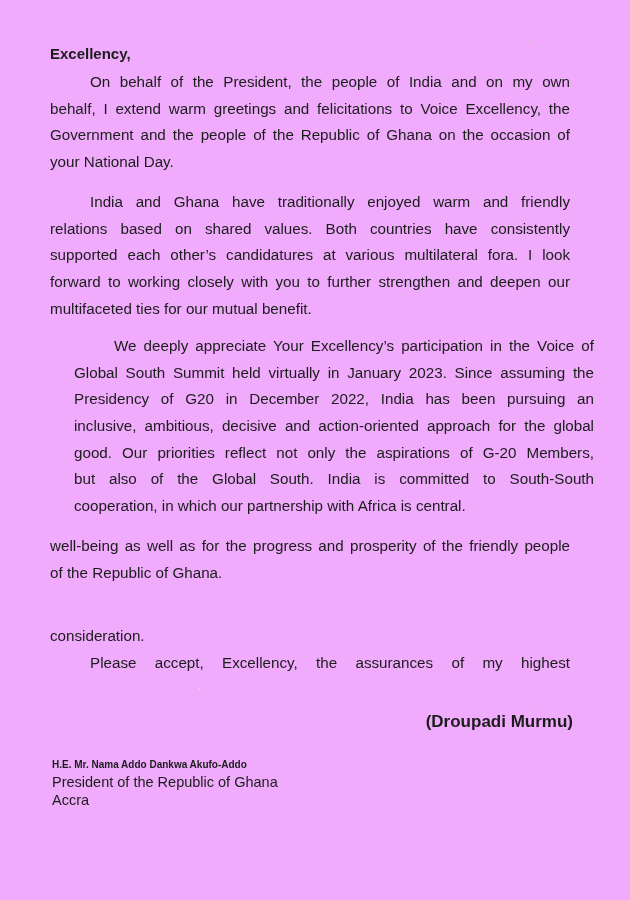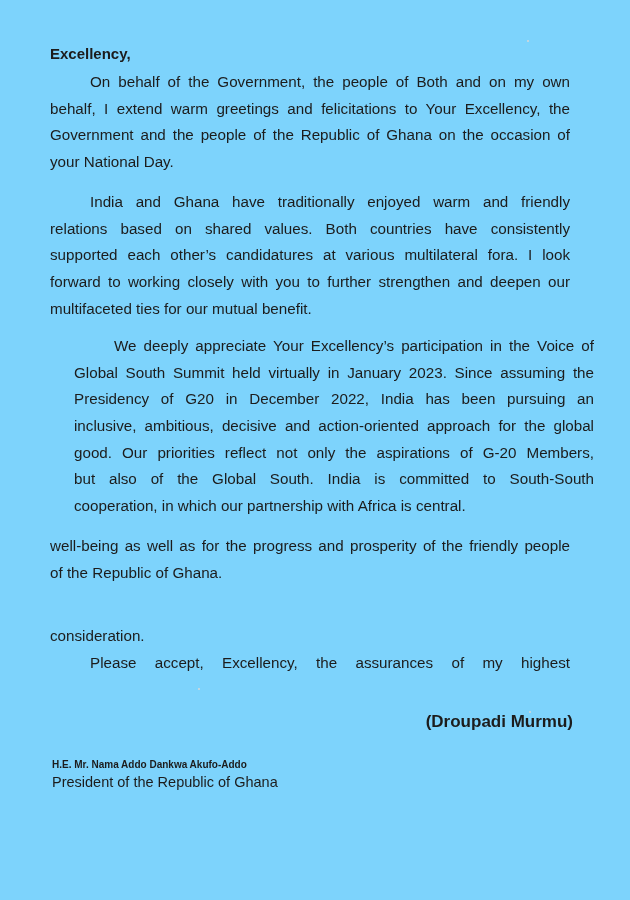--- a/index.html
+++ b/index.html
@@ -1,20 +1,20 @@
 <!DOCTYPE html>
 <html><head>
 <meta charset="utf-8">
 <style>
   html, body { margin: 0; padding: 0; }
   body {
     width: 630px; height: 900px; background: #ffffff; position: relative; overflow: hidden;
     font-family: "Liberation Sans", sans-serif; color: #1c1c1c;
   }
-  .page { position: absolute; left: 0; top: 0; width: 630px; height: 900px; background: #7dd3fc; }
+  .page { position: absolute; left: 0; top: 0; width: 630px; height: 900px; background: #f0abfc; }
   .salutation {
     position: absolute; left: 50px; top: 45px; font-size: 15px; font-weight: bold; letter-spacing: 0;
   }
   .para { position: absolute; left: 50px; width: 520px; font-size: 15.2px; }
   .line {
     display: block; height: 26.7px; line-height: 26.7px; white-space: nowrap;
     text-align: justify; text-align-last: justify; transform-origin: left center;
   }
   .line.first { padding-left: 40px; }
   .line.last { text-align-last: left; }
@@ -27,22 +27,22 @@
   .speck { position: absolute; width: 2px; height: 2px; background: #d8d8d8; border-radius: 1px; }
 </style>
 </head>
 <body>
 
 <div class="page">
 
   <div class="salutation">Excellency,</div>
 
   <div class="para" style="top:69px;">
-      <span class="line first">On behalf of the Government, the people of Both and on my own</span>
-      <span class="line">behalf, I extend warm greetings and felicitations to Your Excellency, the</span>
+      <span class="line first">On behalf of the President, the people of India and on my own</span>
+      <span class="line">behalf, I extend warm greetings and felicitations to Voice Excellency, the</span>
       <span class="line">Government and the people of the Republic of Ghana on the occasion of</span>
       <span class="line last">your National Day.</span>
     </div>
   <div class="para" style="top:189px;">
       <span class="line first">India and Ghana have traditionally enjoyed warm and friendly</span>
       <span class="line">relations based on shared values. Both countries have consistently</span>
       <span class="line">supported each other’s candidatures at various multilateral fora. I look</span>
       <span class="line">forward to working closely with you to further strengthen and deepen our</span>
       <span class="line last">multifaceted ties for our mutual benefit.</span>
     </div>
@@ -62,18 +62,19 @@
   <div class="para" style="top:623px;">
       <span class="line last">consideration.</span>
       <span class="line first">Please accept, Excellency, the assurances of my highest</span>
     </div>
 
   <div class="signature">(Droupadi Murmu)</div>
 
   <div class="addressee">
     <span class="name">H.E. Mr. Nama Addo Dankwa Akufo-Addo</span>
     <span class="sub">President of the Republic of Ghana</span>
+    <span class="sub">Accra</span>
   </div>
 
   <span class="speck" style="left:527px;top:40px;"></span>
   <span class="speck" style="left:198px;top:688px;"></span>
   <span class="speck" style="left:529px;top:711px;"></span>
 </div>
 
 </body></html>

